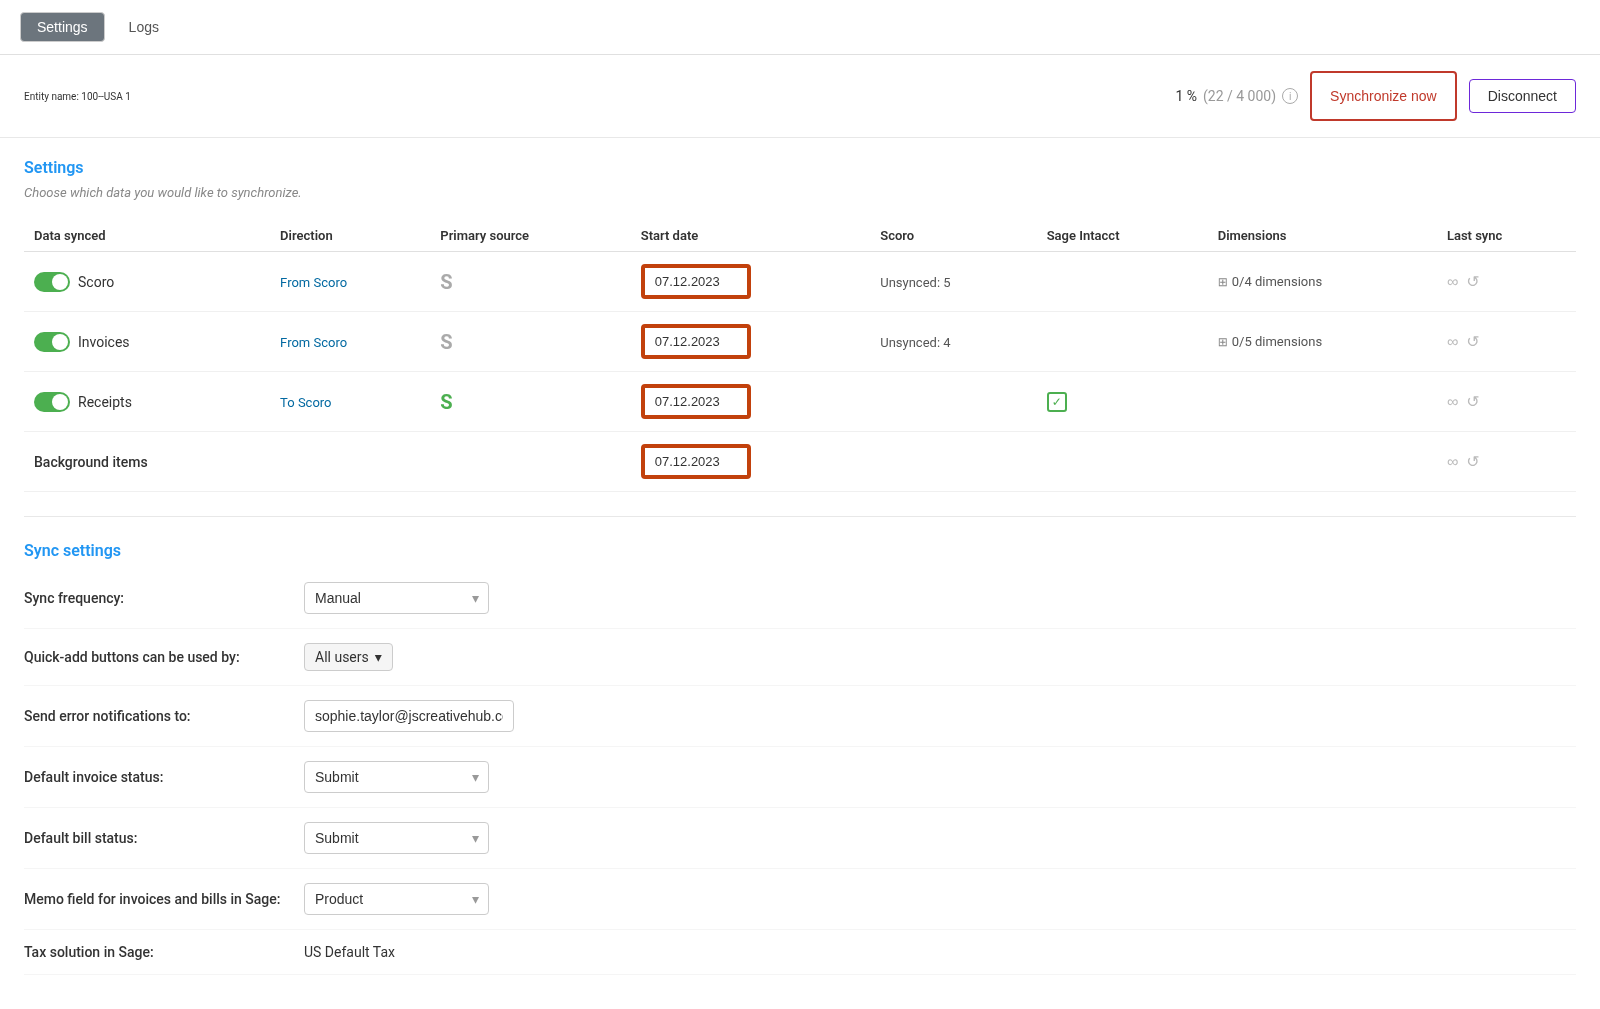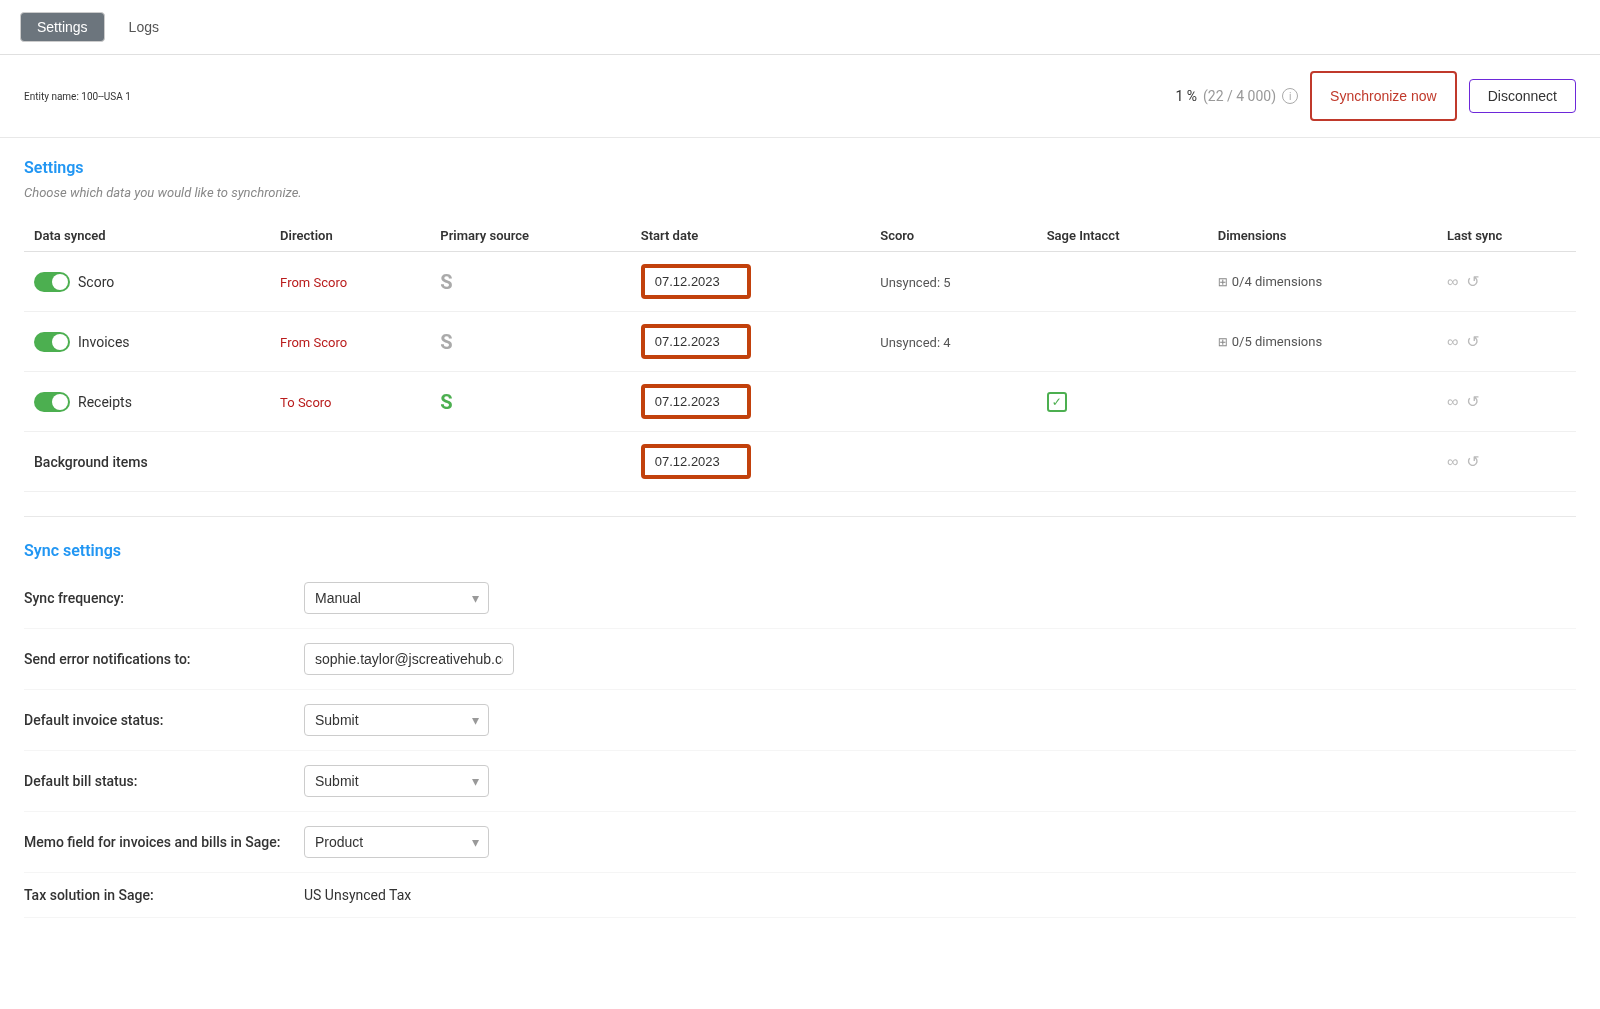--- a/index.html
+++ b/index.html
@@ -118,21 +118,21 @@
     .toggle-slider:before {
       content: '';
       position: absolute;
       width: 16px; height: 16px;
       left: 18px; top: 2px;
       background: #fff;
       border-radius: 50%;
     }
 
     .row-label { display: flex; align-items: center; }
-    .direction-text { color: #b91c1c; font-size: 13px; }
+    .direction-text { color: #0369a1; font-size: 13px; }
     .primary-source-icon {
       font-size: 20px;
       color: #aaa;
       font-weight: bold;
     }
     .primary-source-icon.green { color: #4CAF50; }
 
     .date-input {
       border: 4px solid #c2410c;
       border-radius: 4px;
@@ -370,20 +370,29 @@
   <div class="sync-settings-section">
     <div class="section-title">Sync settings</div>
     <div id="sync-settings-fields">
         <div class="form-row">
           <div class="form-label">Sync frequency:</div>
           <div class="form-control">
             <div class="select-wrapper"><select class="select-field"><option value="Manual">Manual</option><option value="Every 15 min">Every 15 min</option><option value="Every hour">Every hour</option><option value="Every day">Every day</option></select></div>
           </div>
         </div>
         <div class="form-row">
+          <div class="form-label">Quick-add buttons can be used by:</div>
+          <div class="form-control">
+            <div class="badge-dropdown">
+              <span>All users</span>
+              <span>▾</span>
+            </div>
+          </div>
+        </div>
+        <div class="form-row">
           <div class="form-label">Send error notifications to:</div>
           <div class="form-control">
             <input type="text" class="text-input" value="sophie.taylor@jscreativehub.com" style="">
           </div>
         </div>
         <div class="form-row">
           <div class="form-label">Default invoice status:</div>
           <div class="form-control">
             <div class="select-wrapper"><select class="select-field"><option value="Submit">Submit</option><option value="Draft">Draft</option><option value="Posted">Posted</option></select></div>
           </div>
@@ -396,19 +405,19 @@
         </div>
         <div class="form-row">
           <div class="form-label">Memo field for invoices and bills in Sage:</div>
           <div class="form-control">
             <div class="select-wrapper"><select class="select-field"><option value="Product">Product</option><option value="Description">Description</option><option value="Reference">Reference</option></select></div>
           </div>
         </div>
         <div class="form-row">
           <div class="form-label">Tax solution in Sage:</div>
           <div class="form-control">
-            <span class="static-text">US Unsynced Tax</span>
+            <span class="static-text">US Default Tax</span>
           </div>
         </div>
       </div>
   </div>
 
 </div>
 
 </body></html>

